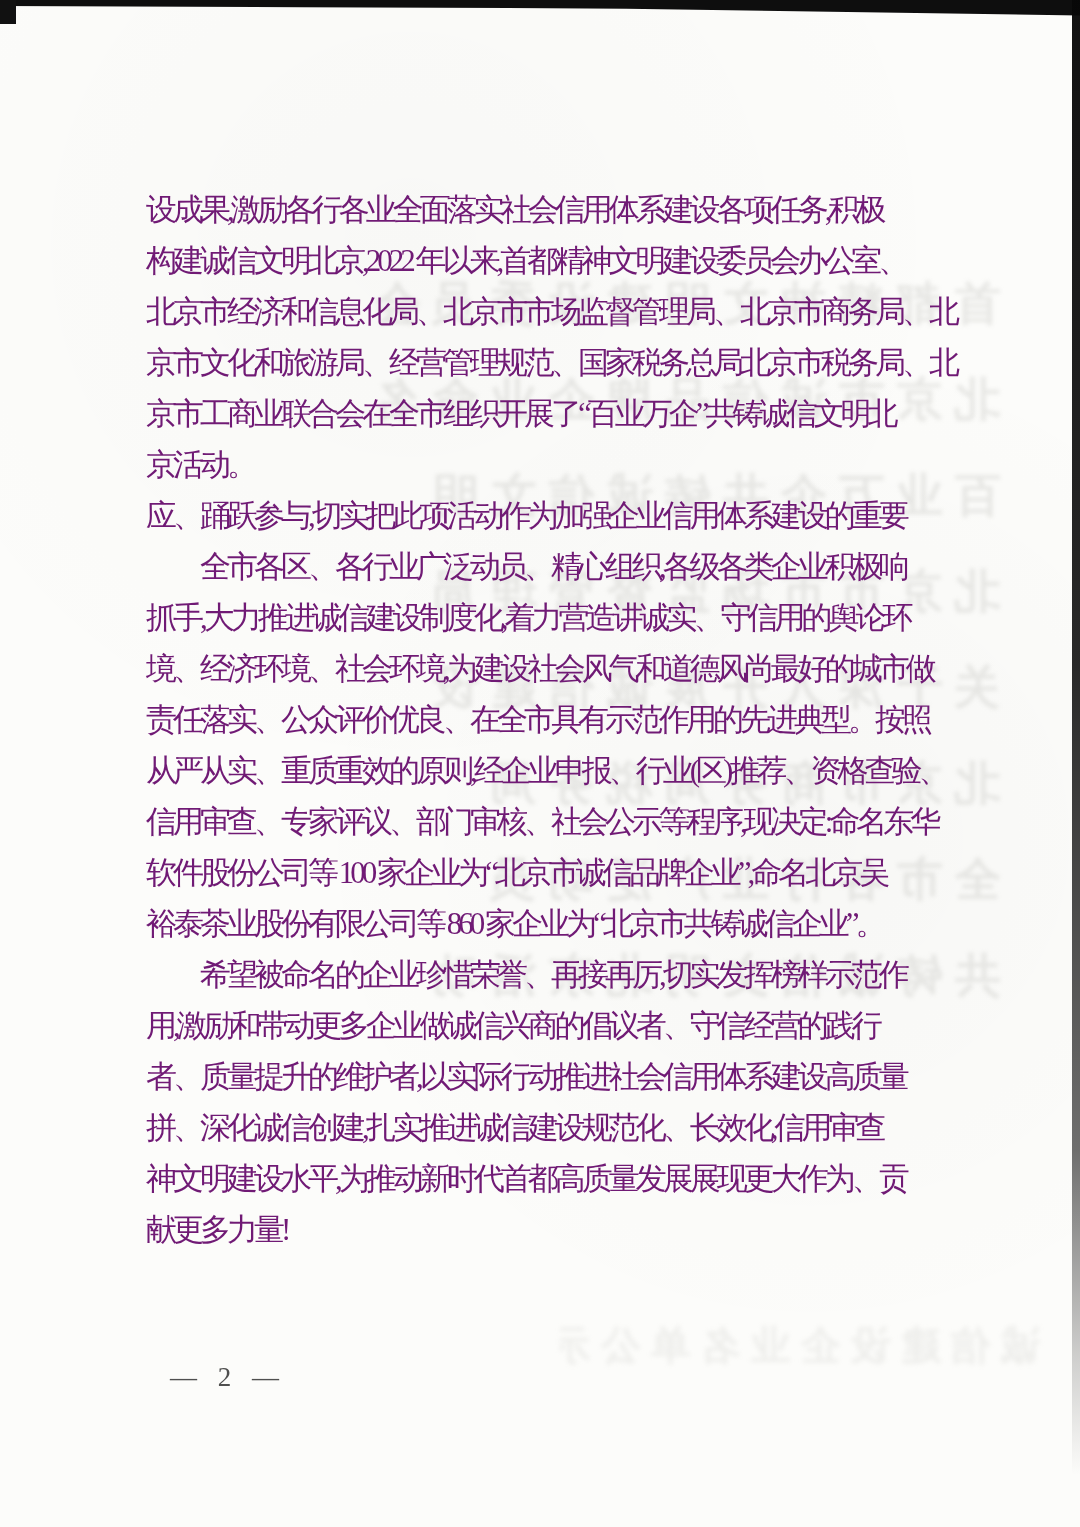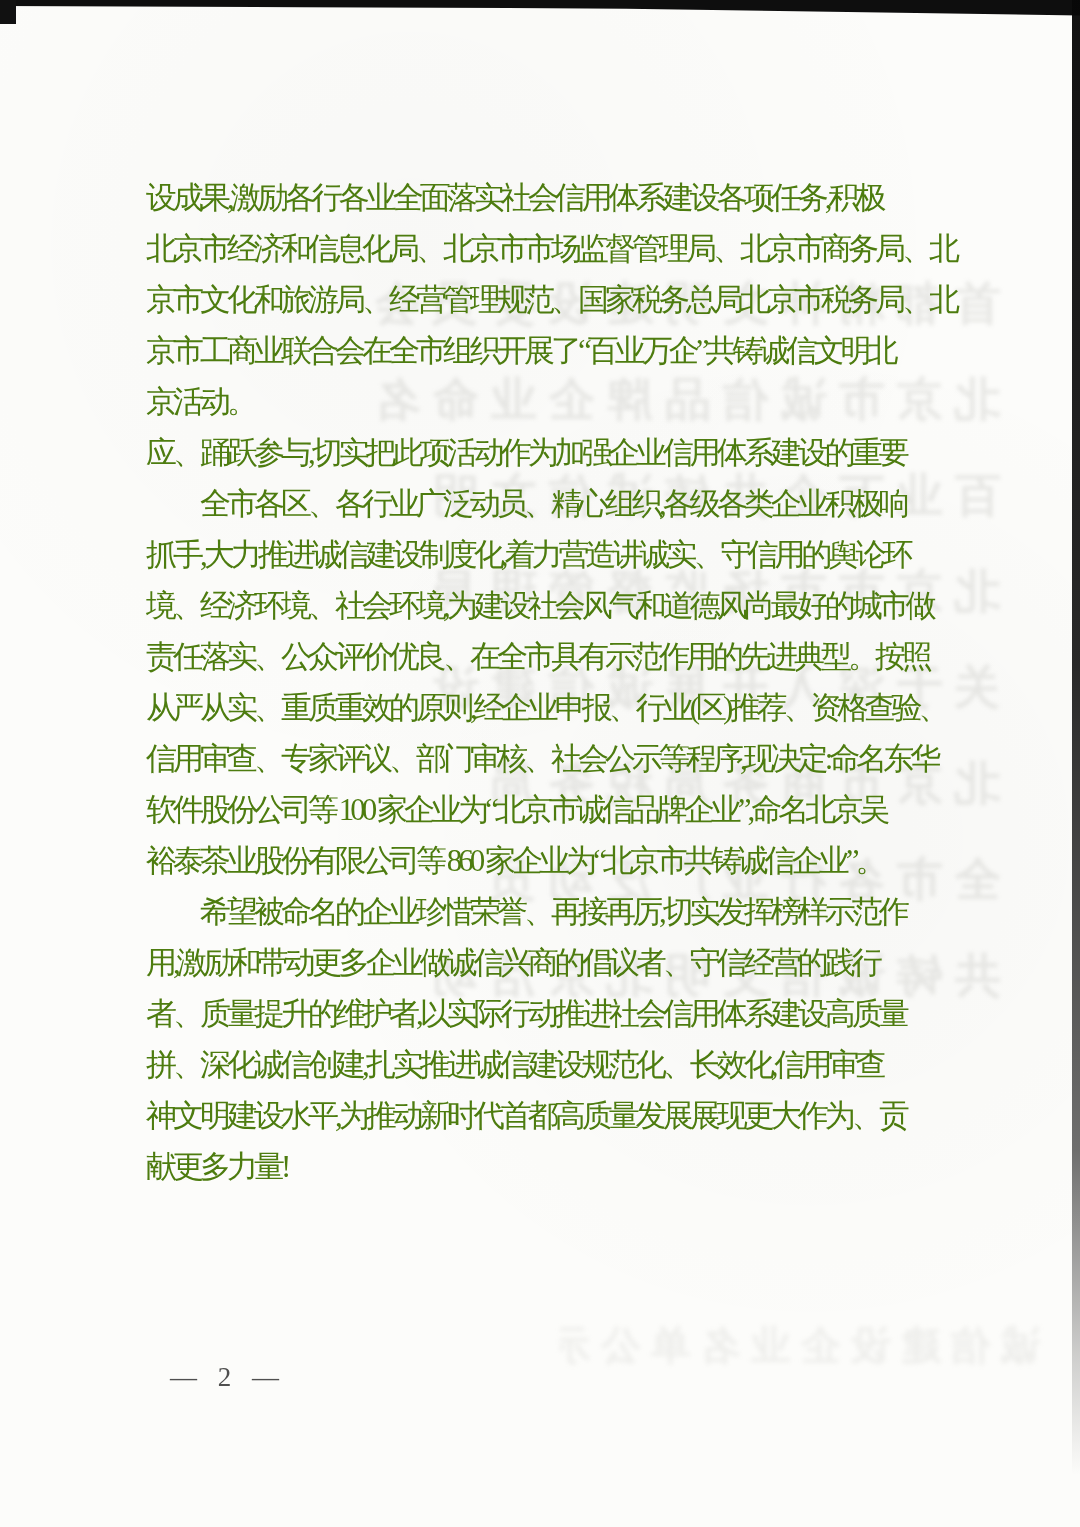--- a/index.html
+++ b/index.html
@@ -43,22 +43,22 @@
     transform:scaleX(-1);
     opacity:.28;filter:blur(2.5px);
     color:#c9c9c5;font-weight:700;
     font-family:"Liberation Sans","DejaVu Sans",sans-serif;
     font-size:40px;letter-spacing:10px;white-space:nowrap;overflow:hidden;
     pointer-events:none;
   }
 
   
   .text-block{
-    position:absolute;left:146px;top:172px;width:840px;
-    color:#4d7c0f;
+    position:absolute;left:146px;top:184px;width:840px;
+    color:#701a75;
   }
   .line{
     height:51px;line-height:51px;
     font-size:31px;letter-spacing:-4px;
     white-space:nowrap;
   }
 
   .page-num{
     position:absolute;left:170px;top:1362px;
     font-size:27px;letter-spacing:7px;color:#4f4f4f;white-space:nowrap;
@@ -76,20 +76,21 @@
       <div>北京市市场监督管理局</div>
       <div>关于深入开展诚信建设</div>
       <div>北京市商务局税务局</div>
       <div>全市各行业广泛动员</div>
       <div>共铸诚信文明北京活动</div>
     </div>
   <div class="bleed-lower">诚信建设企业名单公示</div>
 
   <div class="text-block" id="lines">
       <div class="line">设成果,激励各行各业全面落实社会信用体系建设各项任务,积极</div>
+      <div class="line">构建诚信文明北京,2022 年以来,首都精神文明建设委员会办公室、</div>
       <div class="line">北京市经济和信息化局、北京市市场监督管理局、北京市商务局、北</div>
       <div class="line">京市文化和旅游局、经营管理规范、国家税务总局北京市税务局、北</div>
       <div class="line">京市工商业联合会在全市组织开展了“百业万企”共铸诚信文明北</div>
       <div class="line">京活动。</div>
       <div class="line">应、踊跃参与,切实把此项活动作为加强企业信用体系建设的重要</div>
       <div class="line">　　全市各区、各行业广泛动员、精心组织,各级各类企业积极响</div>
       <div class="line">抓手,大力推进诚信建设制度化,着力营造讲诚实、守信用的舆论环</div>
       <div class="line">境、经济环境、社会环境,为建设社会风气和道德风尚最好的城市做</div>
       <div class="line">责任落实、公众评价优良、在全市具有示范作用的先进典型。按照</div>
       <div class="line">从严从实、重质重效的原则,经企业申报、行业(区)推荐、资格查验、</div>

